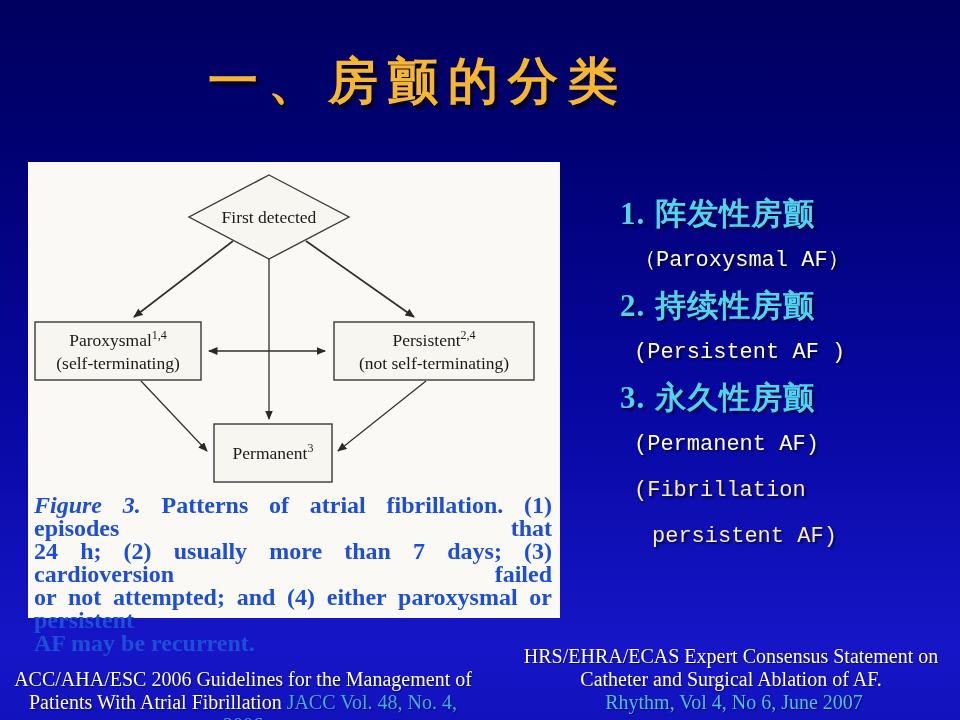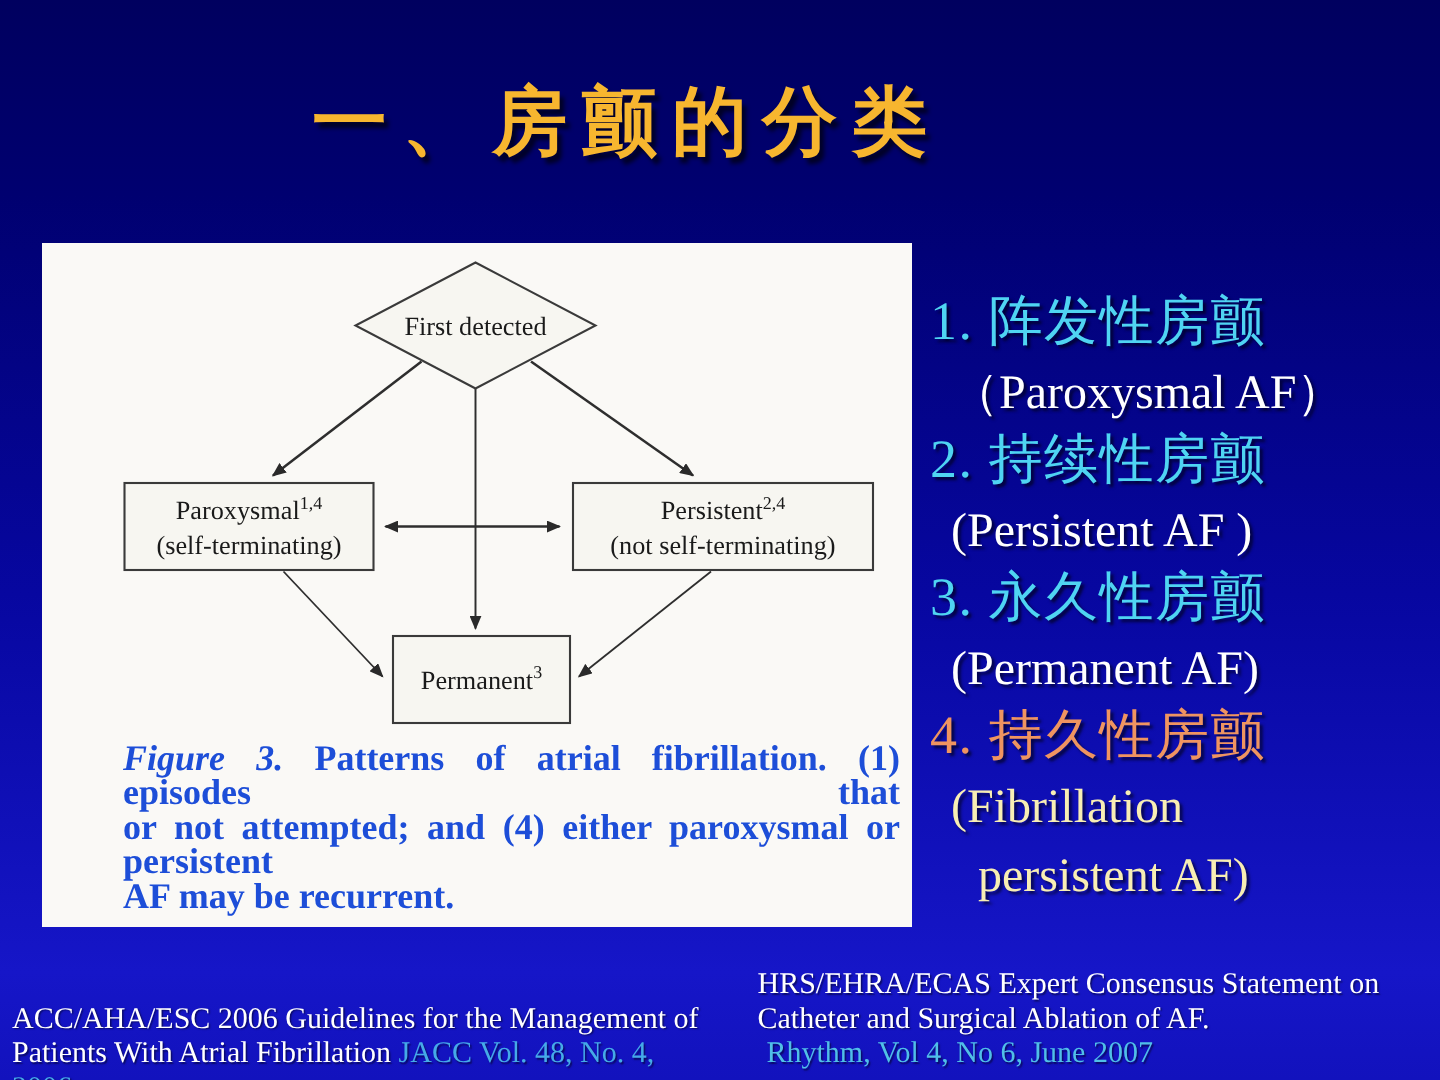--- a/index.html
+++ b/index.html
@@ -9,47 +9,48 @@
     font-family:"Liberation Serif",serif;
   }
   .title{
     position:absolute;top:48px;left:0;width:836px;text-align:center;
     font-size:50px;font-weight:800;letter-spacing:10px;color:#f7b62f;
     text-shadow:3px 4px 3px rgba(0,0,0,0.65);
   }
   
   .figure-panel{
     position:absolute;left:28px;top:162px;width:532px;height:456px;
-    background:#faf9f6;color:#161616;padding-left:48px;
+    background:#faf9f6;color:#161616;
   }
   .fig-svg text{font-family:"Liberation Serif",serif;font-size:17.5px;fill:#1a1a1a;}
   .caption{
     padding:6px 8px 0 6px;font-size:24px;font-weight:bold;line-height:23px;color:#1d4ed8;
   }
   .cap-line{text-align:justify;text-align-last:justify;}
   .cap-line.last{text-align-last:left;}
   .cap-lead{font-style:italic;}
   
   .af-list{position:absolute;left:620px;top:193px;width:330px;}
   .li-zh{
-    font-size:36px;font-weight:normal;letter-spacing:1px;height:46px;line-height:42px;
+    font-size:31px;font-weight:bold;letter-spacing:1px;height:46px;line-height:42px;
     text-shadow:2px 2px 2px rgba(0,0,10,0.65);
   }
   .li-en{
-    font-size:32px;height:46px;line-height:44px;padding-left:14px;color:#ffffff;
+    font-size:22px;height:46px;line-height:44px;padding-left:14px;color:#ffffff;
     text-shadow:2px 2px 2px rgba(0,0,10,0.6);
+    font-family:Liberation Mono, monospace;
   }
   .cyan{color:#4fd4f2;}
   .orange{color:#ef9460;}
   .pale-yellow{color:#f8eeb4;}
   .li-en.cont{padding-left:32px;}
   .num{margin-right:10px;}
   
   .cite{position:absolute;font-size:20px;line-height:23px;color:#ffffff;
-    text-shadow:1px 1px 1px rgba(0,0,10,0.5);}
+    text-shadow:1px 1px 1px rgba(0,0,10,0.5);text-align:center;}
   .cite-left{left:8px;top:668px;width:470px;}
   .cite-right{left:505px;top:645px;width:452px;}
   .ref-blue{color:#45aae8;}
   .ref-blue2{color:#50bfe8;padding-left:6px;}
 </style>
 </head>
 <body>
 
 <div class="slide">
 
@@ -96,20 +97,21 @@
       <g>
         <rect x="186" y="262" width="118" height="58" fill="#f7f6f1" stroke="#3a3a3a" stroke-width="1.4"></rect>
         <text x="245" y="297" text-anchor="middle">
           <tspan>Permanent</tspan><tspan dy="-7" font-size="12">3</tspan>
         </text>
       </g>
     </svg>
 
     <div class="caption">
       <div class="cap-line"><span class="cap-lead">Figure 3.</span><span>  Patterns of atrial fibrillation. (1) episodes that</span></div>
+      <div class="cap-line">24 h; (2) usually more than 7 days; (3) cardioversion failed</div>
       <div class="cap-line">or not attempted; and (4) either paroxysmal or persistent</div>
       <div class="cap-line last">AF may be recurrent.</div>
     </div>
   </div>
 
   <div class="af-list">
 
     <div class="li-zh cyan">
       <span class="num">1.</span><span>阵发性房颤</span>
     </div>
@@ -118,23 +120,20 @@
     <div class="li-zh cyan">
       <span class="num">2.</span><span>持续性房颤</span>
     </div>
     <div class="li-en">(Persistent AF )</div>
 
     <div class="li-zh cyan">
       <span class="num">3.</span><span>永久性房颤</span>
     </div>
     <div class="li-en">(Permanent AF)</div>
 
-    <div class="li-zh orange">
-      <span class="num">4.</span><span>持久性房颤</span>
-    </div>
     <div class="li-en pale-yellow">(Fibrillation</div>
     <div class="li-en pale-yellow cont">persistent AF)</div>
 
   </div>
 
   <div class="cite cite-left">
     <div>ACC/AHA/ESC 2006 Guidelines for the Management of</div>
     <div><span>Patients With Atrial Fibrillation </span><span class="ref-blue">JACC Vol. 48, No. 4, 2006</span></div>
   </div>
 

